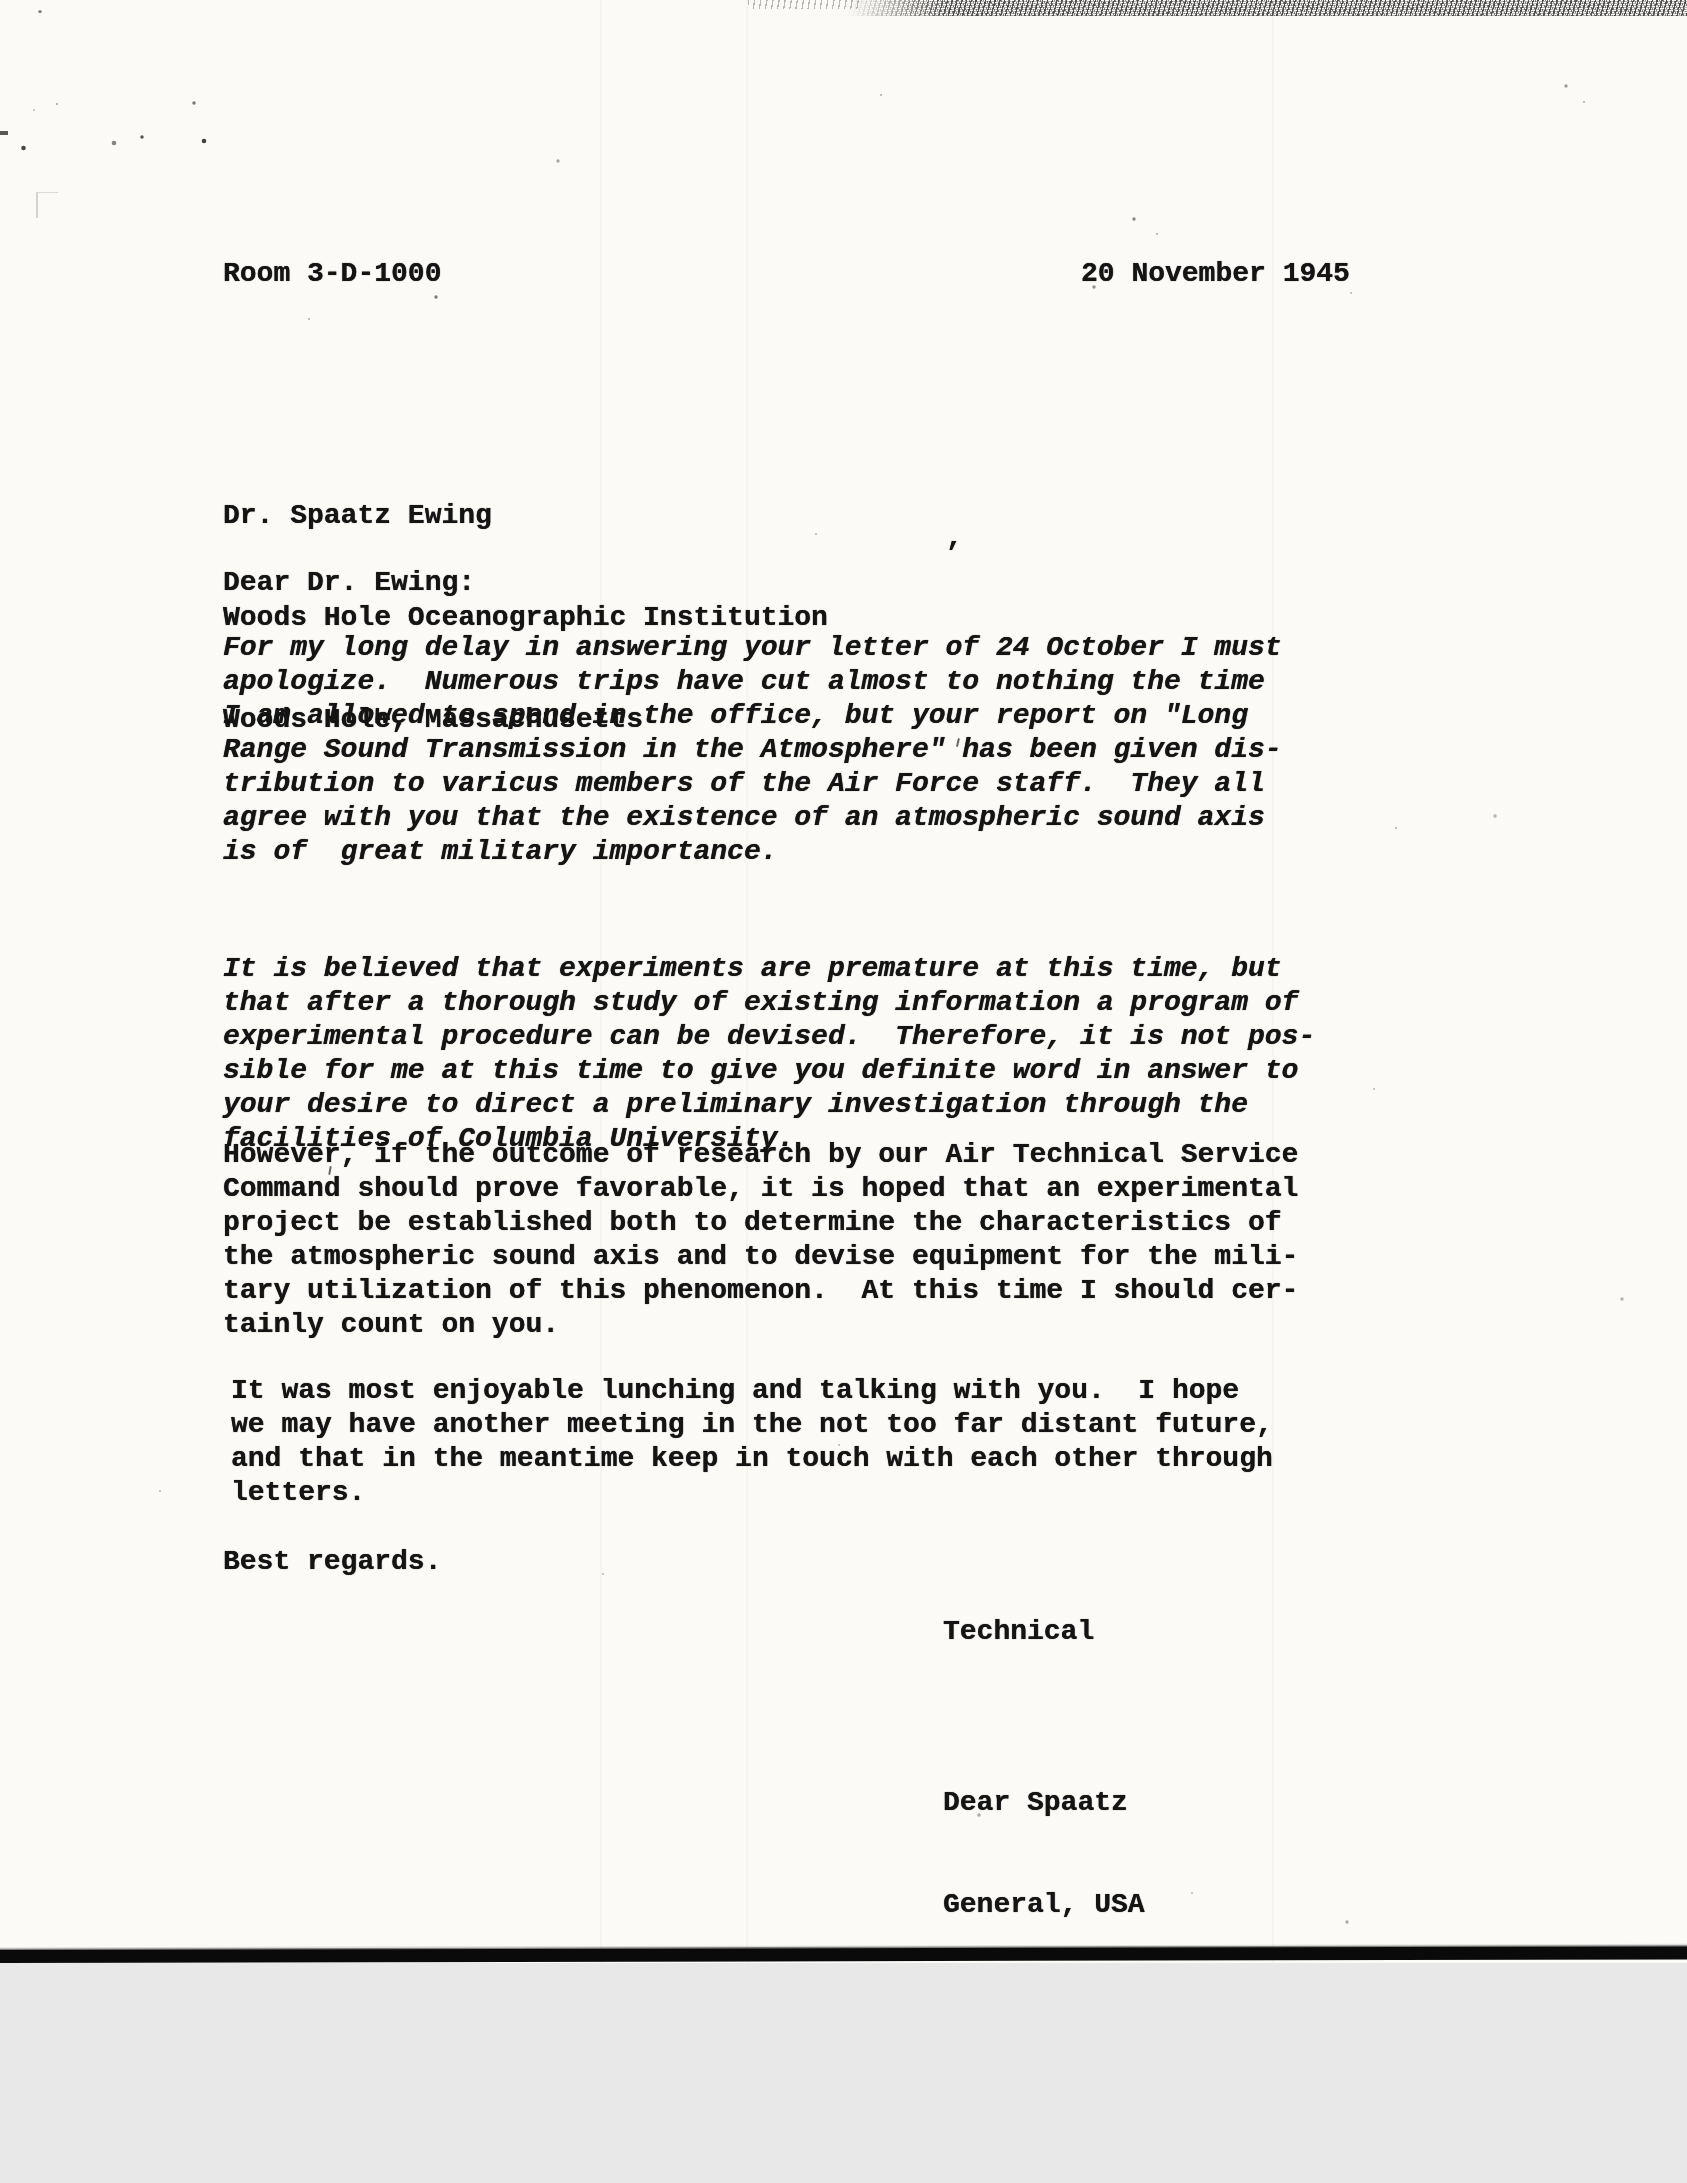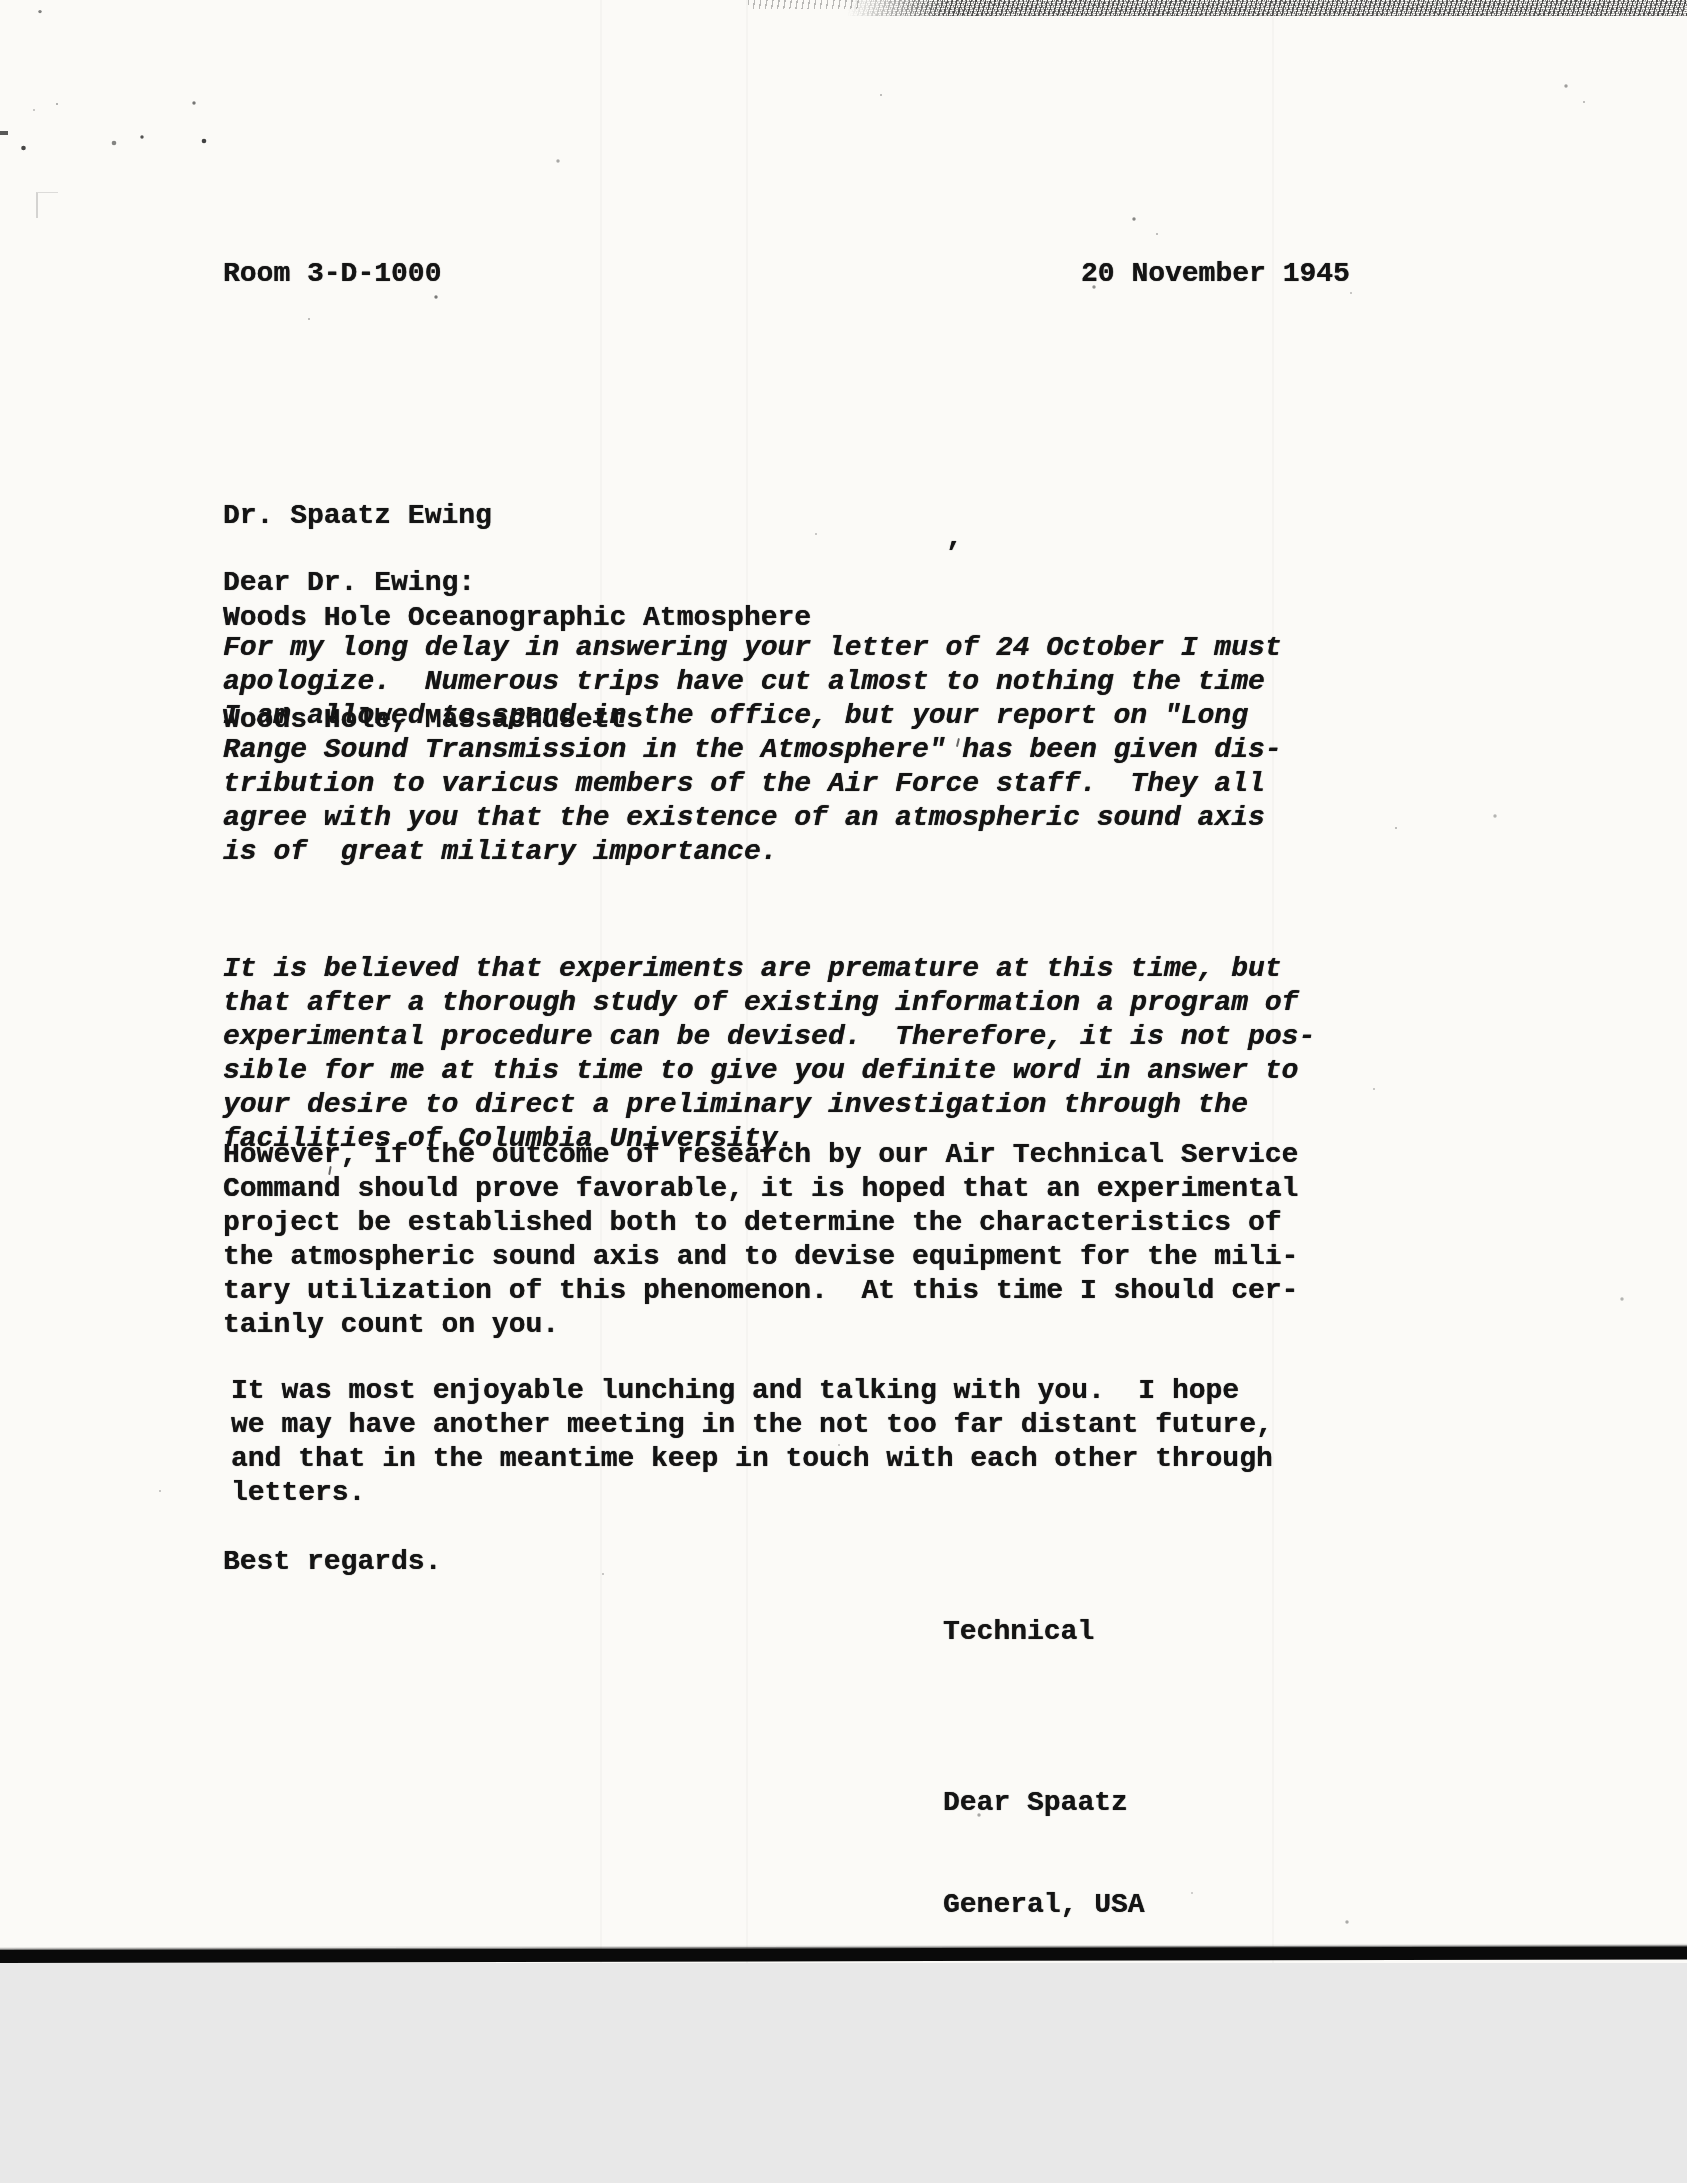--- a/index.html
+++ b/index.html
@@ -161,21 +161,21 @@
   <div class="edge-dash"></div>
   <div class="streak streak-1"></div>
   <div class="streak streak-2"></div>
   <div class="streak streak-3"></div>
 
   <div class="txt header-room">Room 3-D-1000</div>
   <div class="txt header-date">20 November 1945</div>
 
   <div class="txt recipient">
     <div>Dr. Spaatz Ewing</div>
-    <div>Woods Hole Oceanographic Atmosphere</div>
+    <div>Woods Hole Oceanographic Institution</div>
     <div>Woods Hole, Massachusetts</div>
   </div>
 
   <div class="txt stray-comma">,</div>
 
   <div class="txt salutation">Dear Dr. Ewing:</div>
 
   <div class="txt para-1">For my long delay in answering your letter of 24 October I must
 apologize.  Numerous trips have cut almost to nothing the time
 I am allowed to spend in the office, but your report on "Long

